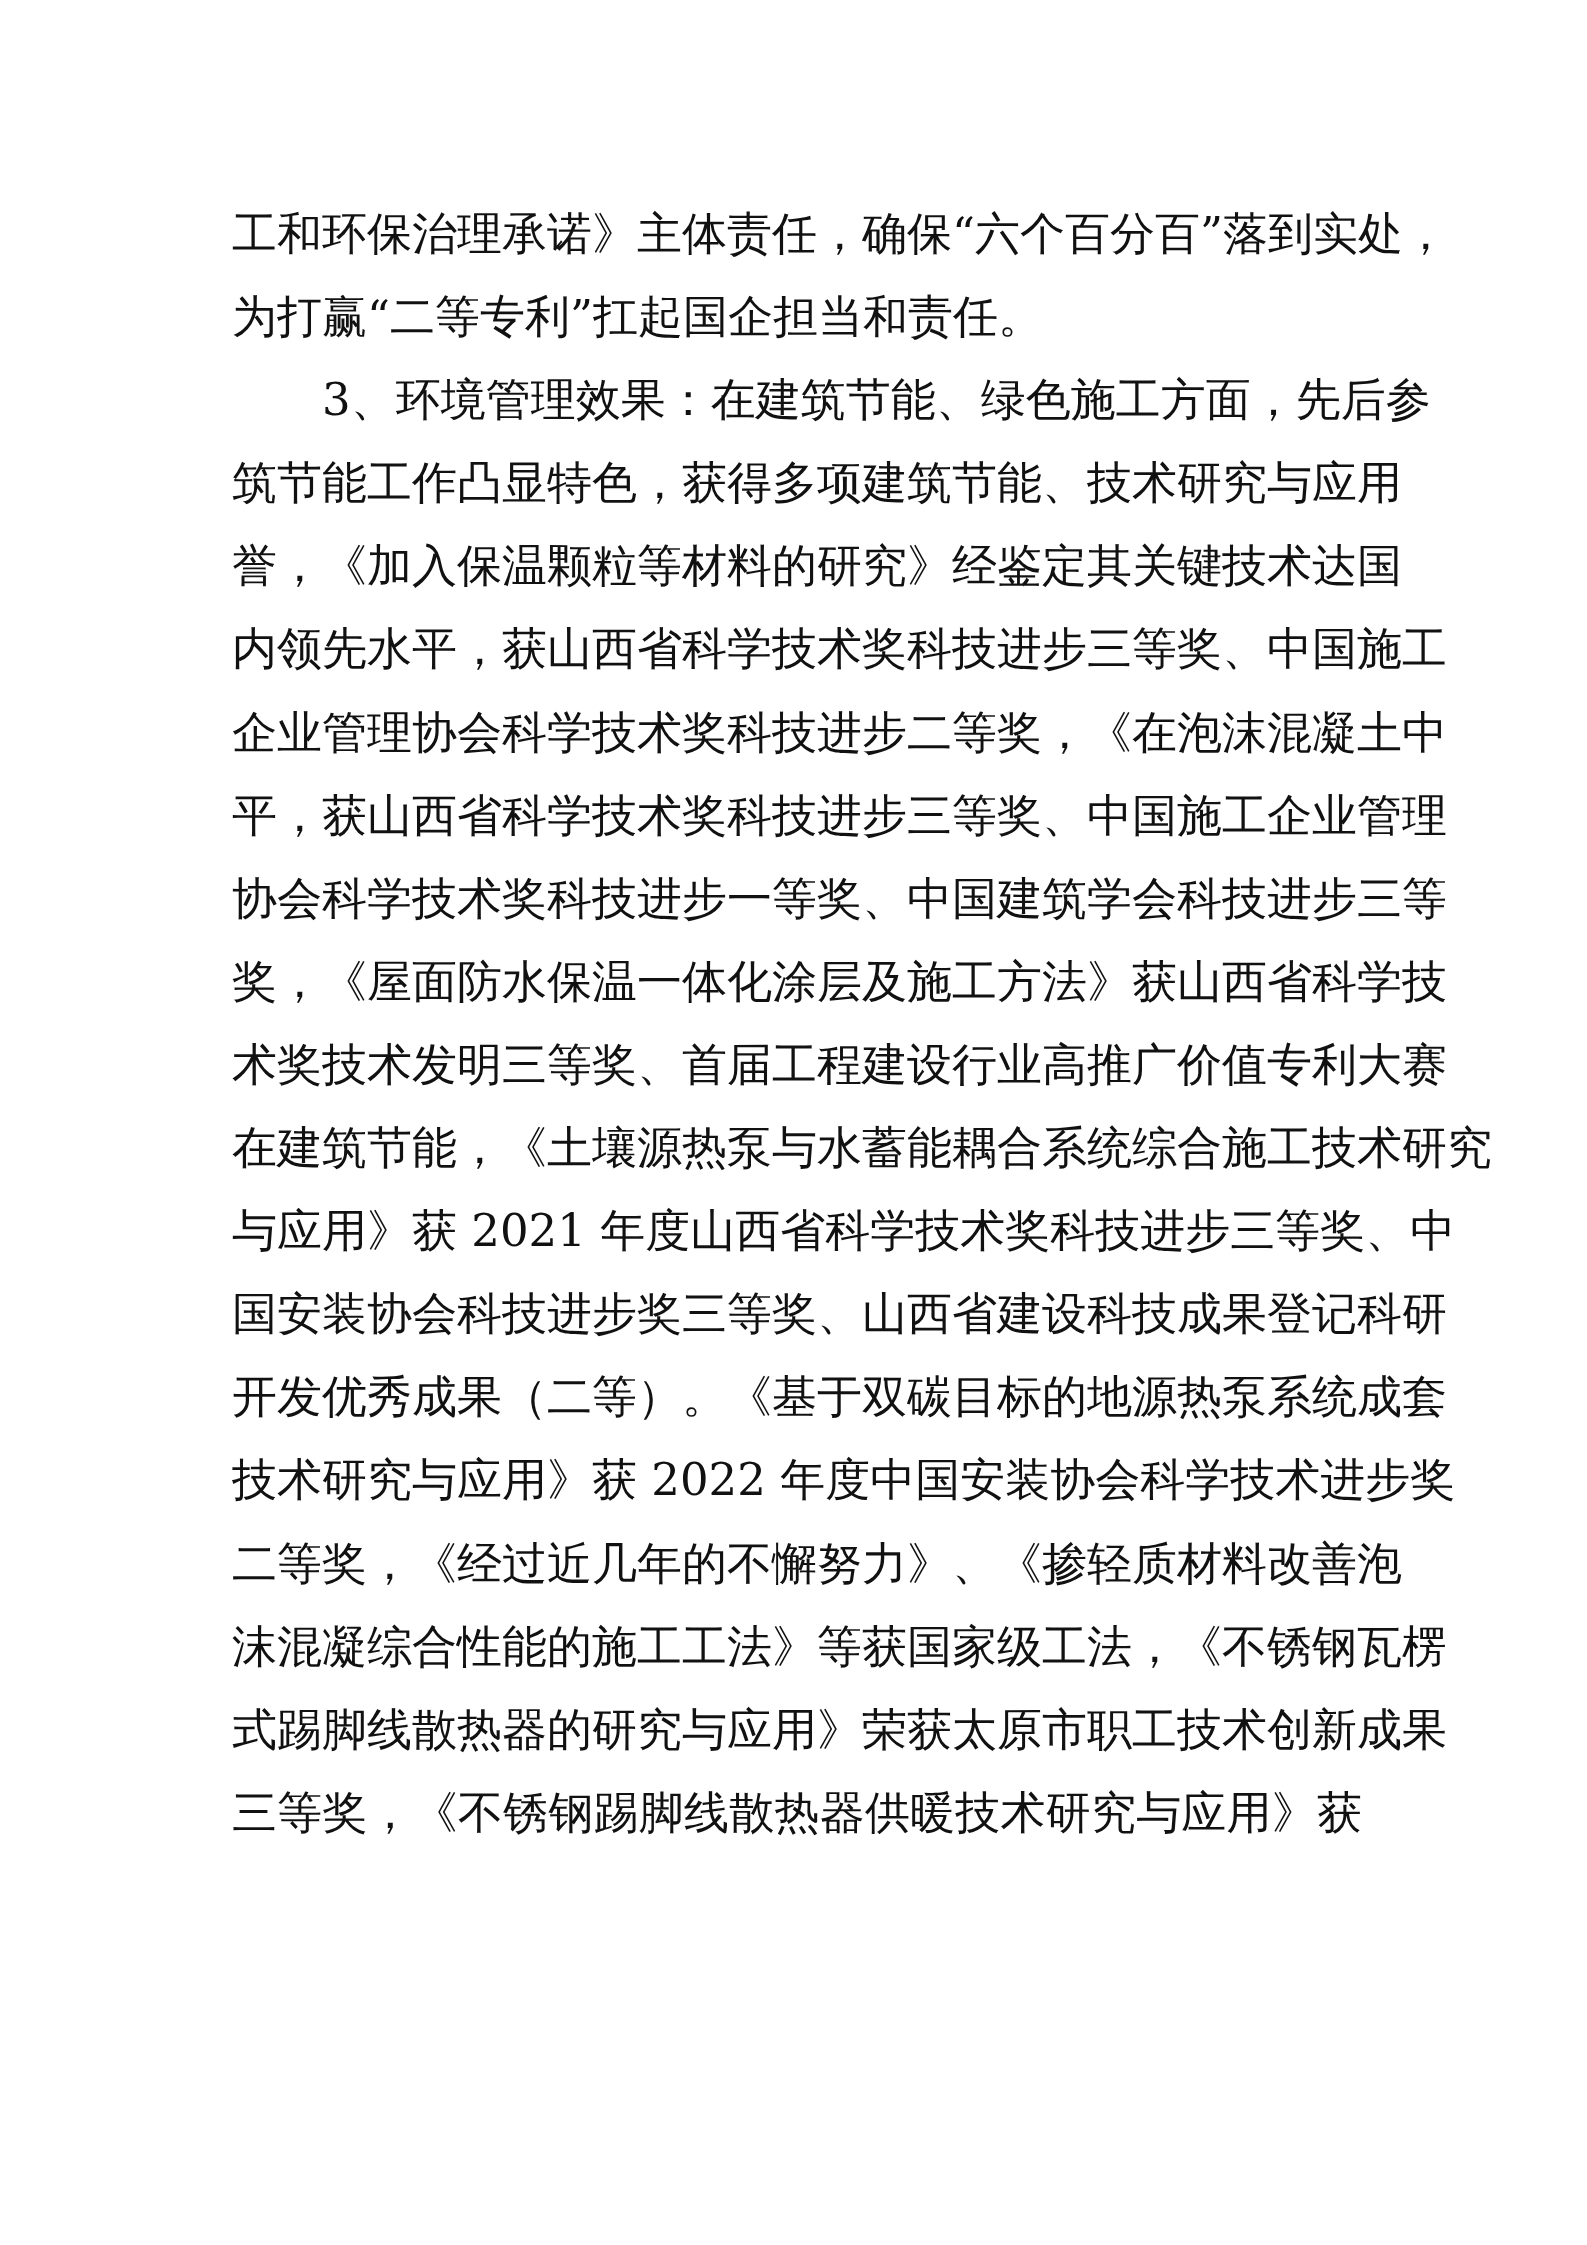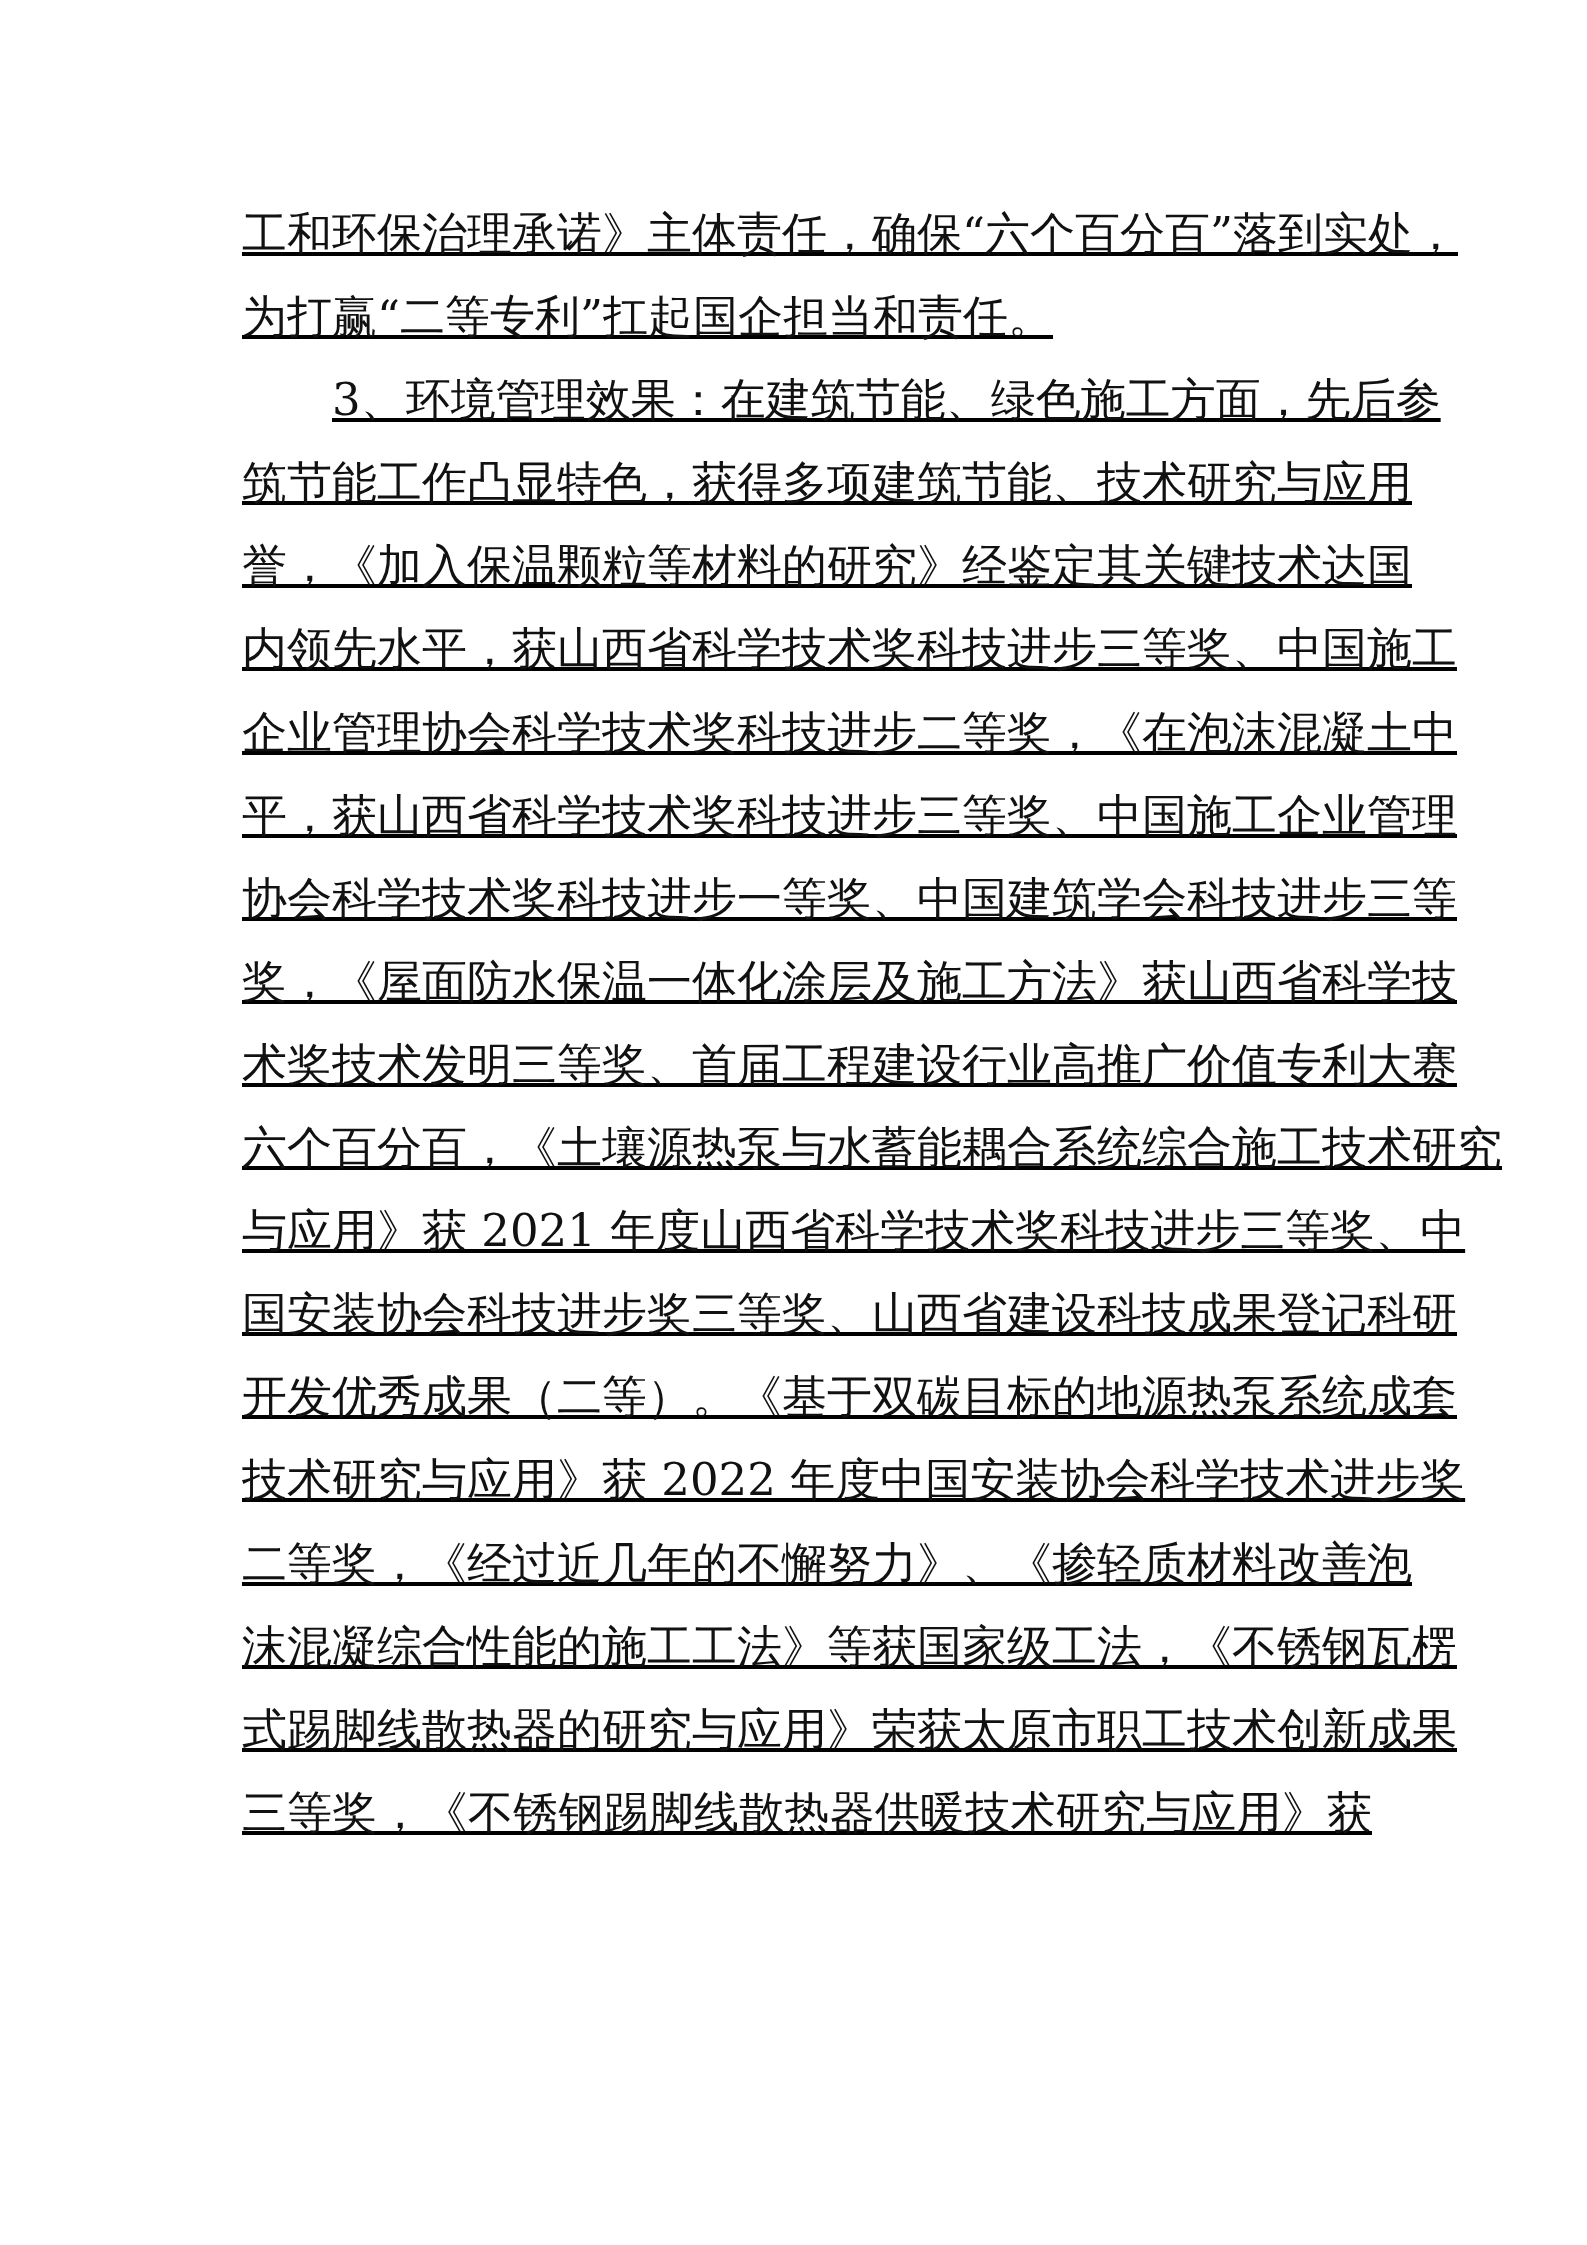--- a/index.html
+++ b/index.html
@@ -8,24 +8,23 @@
     background: #ffffff;
   }
   body {
     width: 1587px;
     height: 2245px;
     position: relative;
     overflow: hidden;
   }
   .page {
     position: absolute;
-    left: 242px;
+    left: 232px;
     top: 192px;
     width: 1130px;
-    text-decoration: underline;
   }
   .line {
     display: block;
     height: 83.1px;
     line-height: 83.1px;
     font-family: "DejaVu Serif", "Liberation Serif", serif;
     font-size: 45px;
     color: #111111;
     white-space: nowrap;
     text-align: justify;
@@ -49,21 +48,21 @@
   <div class="paragraph">
     <span class="line indent">3、环境管理效果：在建筑节能、绿色施工方面，先后参</span>
     <span class="line">筑节能工作凸显特色，获得多项建筑节能、技术研究与应用</span>
     <span class="line">誉，《加入保温颗粒等材料的研究》经鉴定其关键技术达国</span>
     <span class="line">内领先水平，获山西省科学技术奖科技进步三等奖、中国施工</span>
     <span class="line">企业管理协会科学技术奖科技进步二等奖，《在泡沫混凝土中</span>
     <span class="line">平，获山西省科学技术奖科技进步三等奖、中国施工企业管理</span>
     <span class="line">协会科学技术奖科技进步一等奖、中国建筑学会科技进步三等</span>
     <span class="line">奖，《屋面防水保温一体化涂层及施工方法》获山西省科学技</span>
     <span class="line">术奖技术发明三等奖、首届工程建设行业高推广价值专利大赛</span>
-    <span class="line">六个百分百，《土壤源热泵与水蓄能耦合系统综合施工技术研究</span>
+    <span class="line">在建筑节能，《土壤源热泵与水蓄能耦合系统综合施工技术研究</span>
     <span class="line">与应用》获 2021 年度山西省科学技术奖科技进步三等奖、中</span>
     <span class="line">国安装协会科技进步奖三等奖、山西省建设科技成果登记科研</span>
     <span class="line">开发优秀成果（二等）。《基于双碳目标的地源热泵系统成套</span>
     <span class="line">技术研究与应用》获 2022 年度中国安装协会科学技术进步奖</span>
     <span class="line">二等奖，《经过近几年的不懈努力》、《掺轻质材料改善泡</span>
     <span class="line">沫混凝综合性能的施工工法》等获国家级工法，《不锈钢瓦楞</span>
     <span class="line">式踢脚线散热器的研究与应用》荣获太原市职工技术创新成果</span>
     <span class="line">三等奖，《不锈钢踢脚线散热器供暖技术研究与应用》获</span>
   </div>
 </div>

